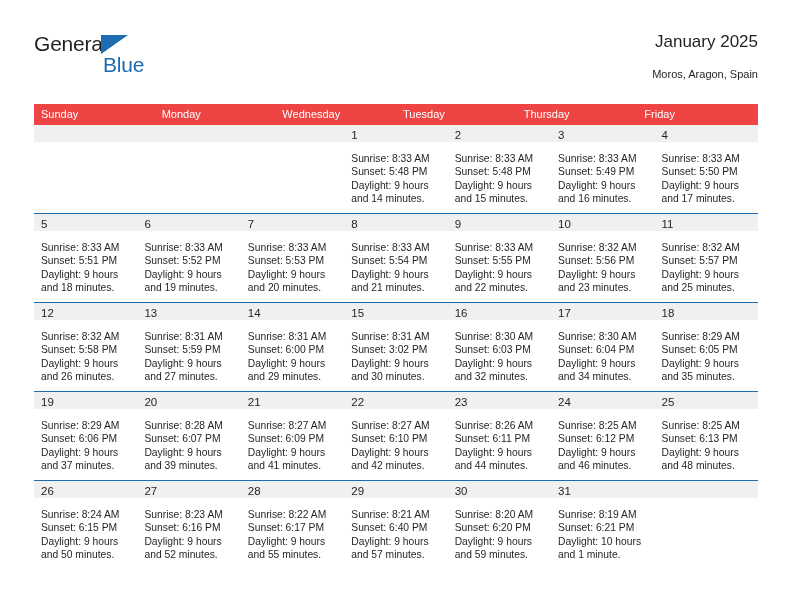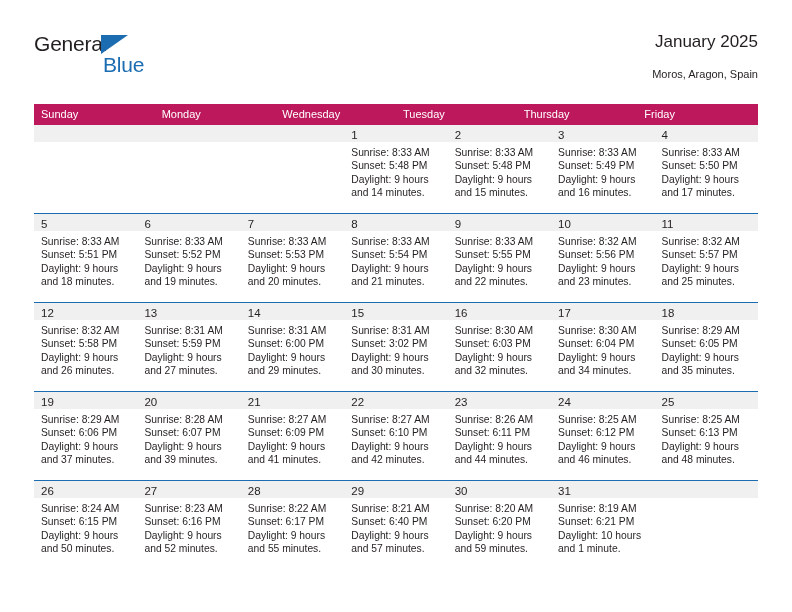--- a/index.html
+++ b/index.html
@@ -85,21 +85,21 @@
 
   
   .calendar {
     position: absolute;
     left: 34px;
     top: 104px;
     width: 724px;
   }
   .weekday-row {
     display: flex;
-    background: #be185d;
+    background: #ef4444;
     height: 21px;
   }
   .weekday {
     flex: 1 1 0;
     color: #ffffff;
     font-size: 11px;
     line-height: 21px;
     padding-left: 7px;
     box-sizing: border-box;
     white-space: nowrap;
@@ -127,21 +127,21 @@
     background: #f0f0f0;
     box-sizing: border-box;
     padding-left: 7px;
   }
   .day-number {
     font-size: 11.5px;
     color: #231f20;
     line-height: 17px;
   }
   .day-body {
-    padding: 4px 7px 0 7px;
+    padding: 10px 7px 0 7px;
   }
   .day-line {
     font-size: 10.3px;
     color: #231f20;
     line-height: 13.4px;
     white-space: nowrap;
   }
   .empty .day-number-band {
     background: #f0f0f0;
   }

